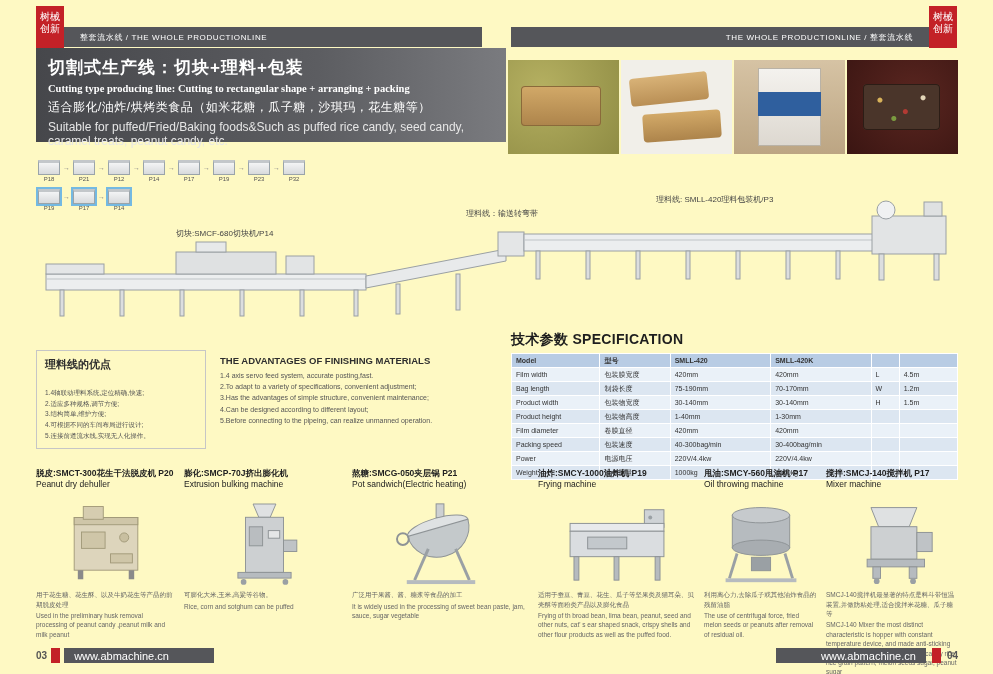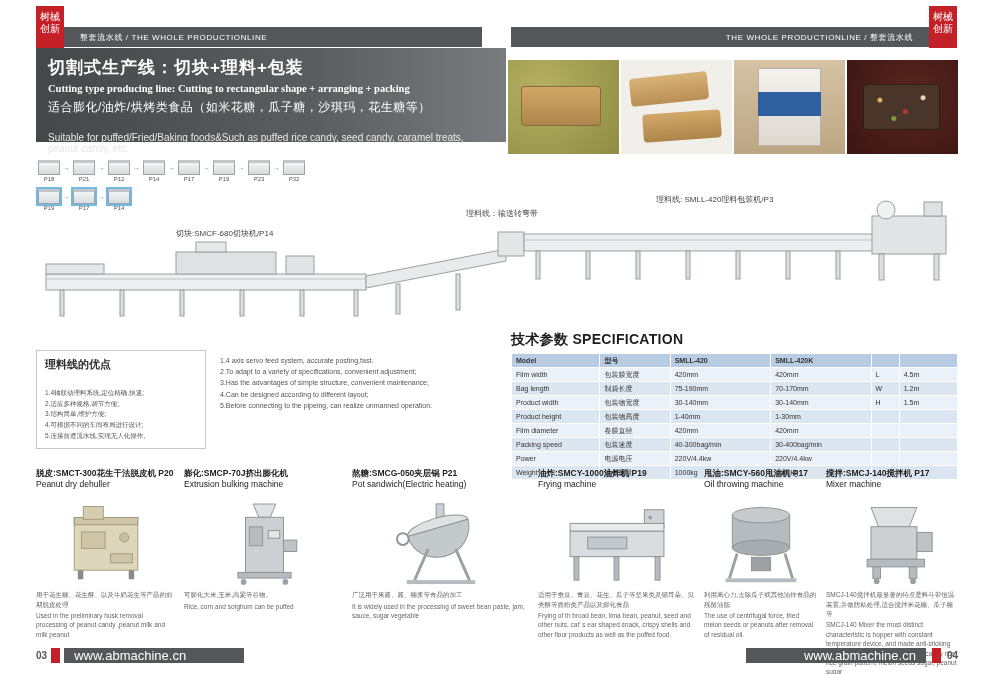--- a/index.html
+++ b/index.html
@@ -1,36 +1,36 @@
 <!DOCTYPE html>
 <html><head>
 <meta charset="utf-8">
 <style>
   * { margin:0; padding:0; box-sizing:border-box; }
   html,body { background:#cfcfcf; font-family:"Liberation Sans", sans-serif; }
-  .page { position:relative; width:993px; height:674px; background:#ffffff; margin:0 auto; overflow:hidden; }
+  .page { position:relative; width:993px; height:674px; background:#fef9c3; margin:0 auto; overflow:hidden; }
 
   
   .hbar { position:absolute; top:27px; height:20px; width:446px; background:#55565a; color:#fff;
           font-size:8px; letter-spacing:.6px; display:flex; align-items:center; }
   .hbar.left { left:36px; padding-left:44px; }
   .hbar.right { left:511px; justify-content:flex-end; padding-right:44px; }
   .stamp { position:absolute; top:6px; width:28px; height:42px; background:#c32127; color:#fff;
            font-size:10px; line-height:1.15; text-align:center; padding:5px 3px 0 3px; z-index:3;
            word-break:break-all; overflow:hidden; }
   .stamp.left { left:36px; }
   .stamp.right { left:929px; }
 
   
   .title-block { position:absolute; left:36px; top:48px; width:470px; height:94px; color:#fff;
                  background:linear-gradient(90deg,#46474b,#5c5d61 60%,#7a7b7f); padding:8px 12px; }
   .title-zh { font-size:17px; font-weight:bold; letter-spacing:1px; }
   .title-en { font-family:"Liberation Serif", serif; font-weight:bold; font-size:10.5px; margin-top:4px; }
   .sub-zh { font-size:12px; margin-top:5px; letter-spacing:.5px; }
-  .sub-en { font-size:10px; margin-top:16px; color:#e6e6e6; }
+  .sub-en { font-size:12px; margin-top:4px; color:#e6e6e6; }
 
   .photos { position:absolute; left:508px; top:60px; width:450px; height:94px; display:flex; gap:2px; }
   .photo { flex:1; position:relative; overflow:hidden; }
   .photo .bar { position:absolute; border-radius:4px; }
   .photo1 { background:radial-gradient(circle at 30% 30%, #b5b061, #8f8c44); }
   .photo1 .bar { left:12%; top:28%; width:72%; height:42%; background:linear-gradient(#d2a968,#ad844b); box-shadow:inset 0 0 0 1px #8a6a3a; }
   .photo2 { background:#f1efe9; }
   .photo2 .bar.a { left:8%; top:16%; width:70%; height:30%; background:linear-gradient(#d8b277,#b98f55); transform:rotate(-6deg); }
   .photo2 .bar.b { left:20%; top:55%; width:70%; height:30%; background:linear-gradient(#d2a968,#ad844b); transform:rotate(-4deg); }
   .photo3 { background:linear-gradient(#d6c3a4,#bca583); }
@@ -82,21 +82,21 @@
   .m-title { font-size:8.5px; font-weight:bold; color:#222; line-height:1.3; }
   .m-sub { font-size:8.5px; color:#222; line-height:1.3; }
   .m-photo { height:92px; margin:4px 0 2px 0; display:flex; align-items:flex-end; justify-content:center; }
   .m-desc { font-size:6.5px; color:#666; line-height:1.45; margin-top:2px; }
 
   
   .f-left { position:absolute; left:36px; top:648px; display:flex; align-items:center; gap:4px; }
   .f-right { position:absolute; right:35px; top:648px; display:flex; align-items:center; gap:6px; }
   .f-page { font-size:10px; font-weight:bold; color:#555; }
   .f-red { width:9px; height:15px; background:#c32127; }
-  .f-bar { width:180px; height:15px; background:#55565a; color:#fff; font-size:13px; display:flex; align-items:center; padding:4px 10px; }
+  .f-bar { width:150px; height:15px; background:#55565a; color:#fff; font-size:11px; display:flex; align-items:center; padding:4px 10px; }
   .f-bar.rt { justify-content:flex-end; }
 </style>
 </head>
 <body>
 
 <div class="page">
 
   <div class="stamp left">树械创新</div>
   <div class="hbar right">
     <span>THE WHOLE PRODUCTIONLINE / 整套流水线</span>
@@ -285,20 +285,21 @@
 
           <li>3.结构简单,维护方便;</li>
 
           <li>4.可根据不同的车间布局进行设计;</li>
 
           <li>5.连接前道流水线,实现无人化操作。</li>
 
       </ul>
     </div>
     <div class="adv-en">
+      <h3>THE ADVANTAGES OF FINISHING MATERIALS</h3>
       <ul>
 
           <li>1.4 axis servo feed system, accurate posting,fast.</li>
 
           <li>2.To adapt to a variety of specifications, convenient adjustment;</li>
 
           <li>3.Has the advantages of simple structure, convenient maintenance;</li>
 
           <li>4.Can be designed according to different layout;</li>
 

